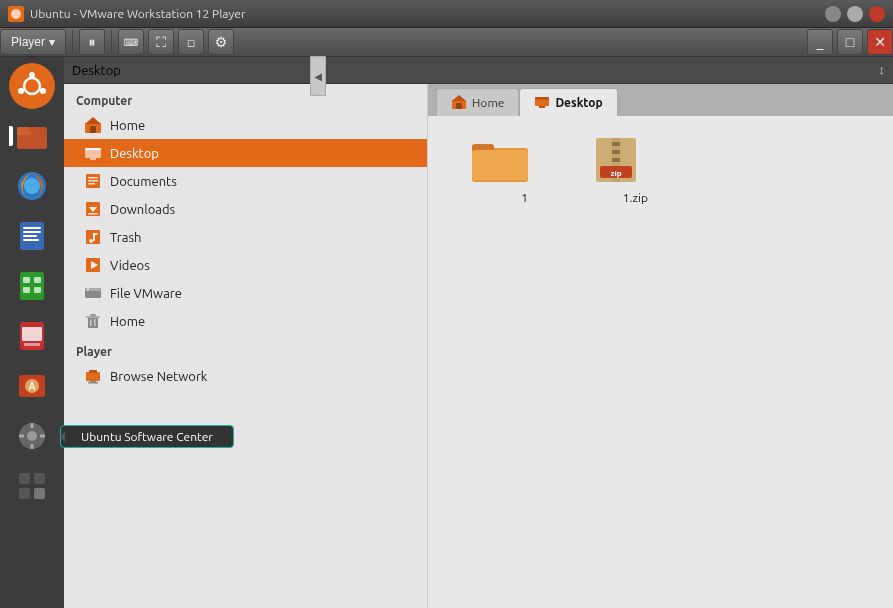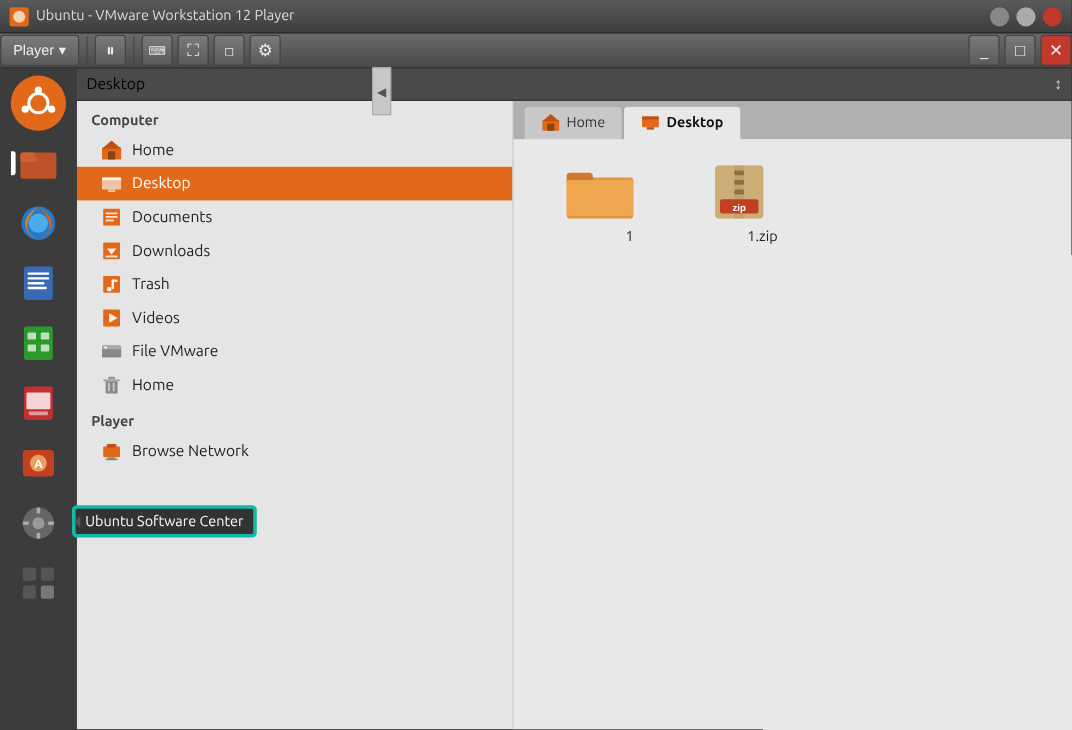--- a/index.html
+++ b/index.html
@@ -172,23 +172,23 @@
       transform: translateY(-50%);
       width: 4px; height: 20px;
       background: white;
       border-radius: 0 2px 2px 0;
     }
 
     
     .tooltip-box {
       background: #333;
       color: white;
-      border: 3px solid #14b8a6;
+      border: 1px solid #14b8a6;
       border-radius: 4px;
-      padding: 4px 8px;
+      padding: 4px 20px;
       font-size: 12px;
       white-space: nowrap;
       position: absolute;
       left: 60px;
       bottom: 160px;
       z-index: 100;
       pointer-events: none;
     }
     .tooltip-box::before {
       content: '';

